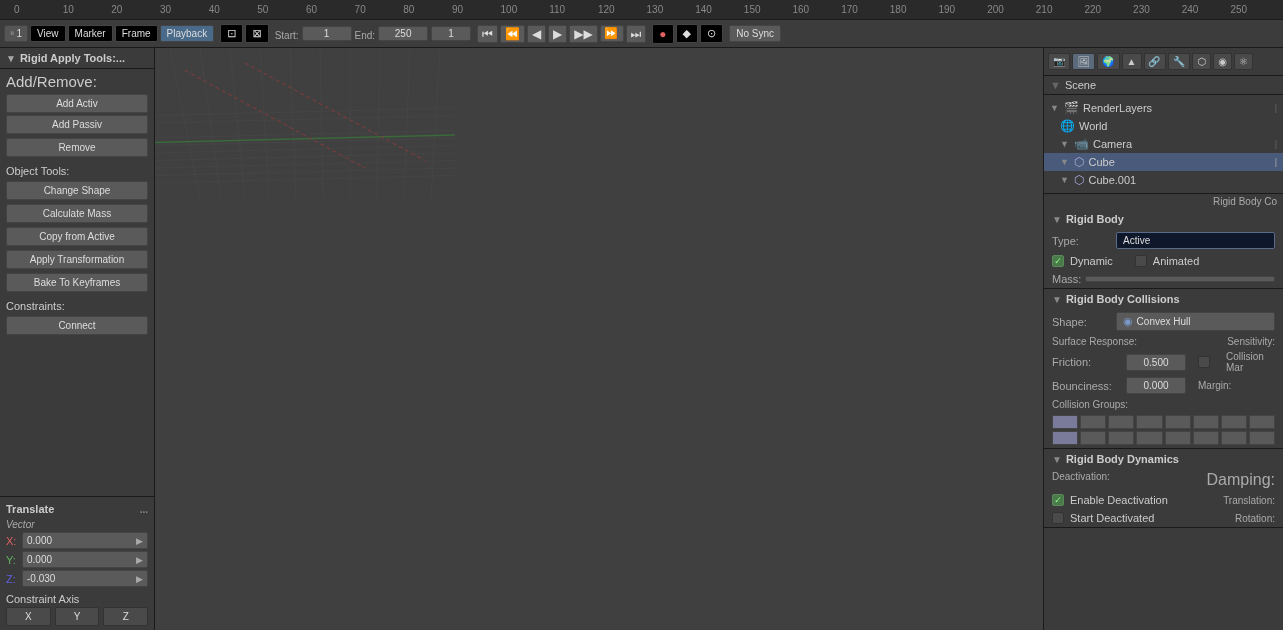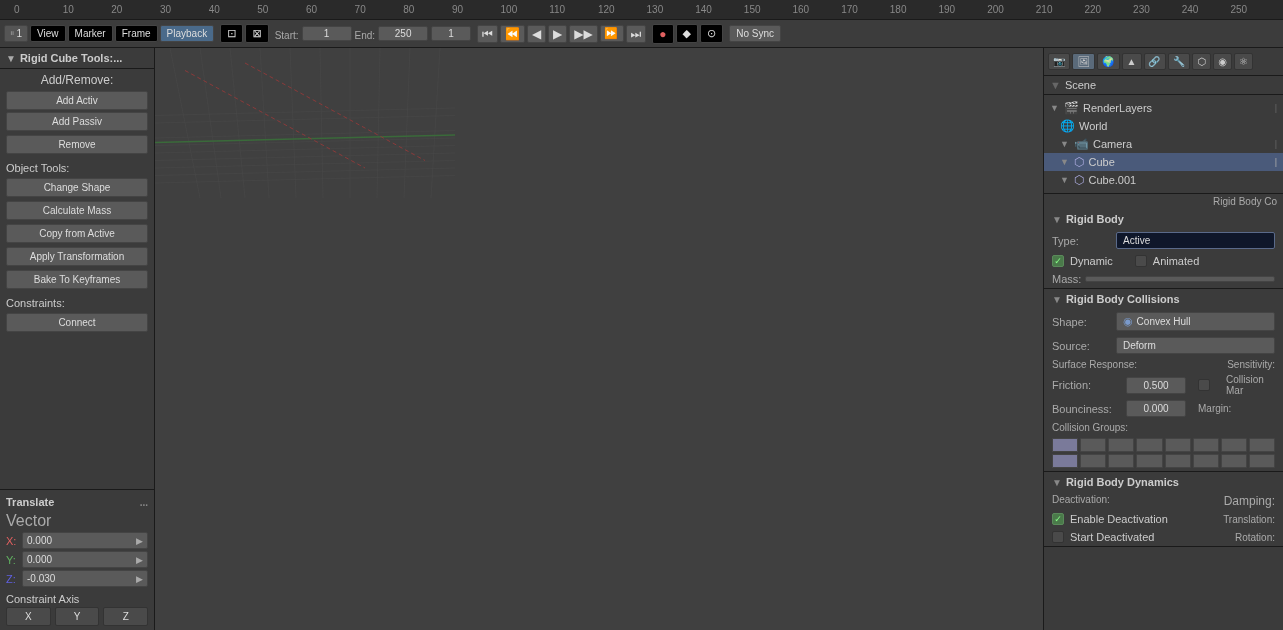--- a/index.html
+++ b/index.html
@@ -63,23 +63,22 @@
       color: #ccc;
       border-bottom: 1px solid #1a1a1a;
       display: flex;
       align-items: center;
       gap: 4px;
     }
     .sidebar-header .arrow { color: #aaa; font-size: 10px; }
 
     .section-label {
       padding: 4px 6px 2px 6px;
-      font-size: 12px;
-      color: #ccc;
-      text-align: center;
+      font-size: 15px;
+      color: #ccc;
     }
 
     .btn-row {
       display: flex;
       gap: 2px;
       padding: 2px 6px;
       flex-direction: column;
     }
 
     .btn {
@@ -124,21 +123,21 @@
       display: flex;
       align-items: center;
       justify-content: space-between;
       padding: 2px 0;
       font-size: 11px;
       font-weight: bold;
       color: #ccc;
     }
     .translate-dots { color: #888; font-size: 10px; }
 
-    .vector-label { padding: 2px 0; font-size: 16px; color: #aaa; }
+    .vector-label { padding: 2px 0; font-size: 10px; color: #aaa; font-style: italic; }
 
     .axis-row {
       display: flex;
       align-items: center;
       margin-bottom: 2px;
     }
     .axis-label {
       width: 16px;
       font-size: 11px;
       color: #ccc;
@@ -543,21 +542,21 @@
   </div>
 
   <div class="sync-dropdown" style="margin-left:4px;">No Sync</div>
 </div>
 
 <div class="main-row">
 
   <div class="left-sidebar">
     <div class="sidebar-header">
       <span class="arrow">▼</span>
-      <span>Rigid Cube Tools:...</span>
+      <span>Rigid Apply Tools:...</span>
     </div>
 
     <div class="section-label">Add/Remove:</div>
     <div class="btn-row">
       <button class="btn">Add Activ</button>
       <button class="btn">Add Passiv</button>
     </div>
     <button class="btn-full">Remove</button>
 
     <div class="section-divider-label">Object Tools:</div>
@@ -789,24 +788,20 @@
           <span class="section-arrow">▼</span>
           <span>Rigid Body Collisions</span>
         </div>
         <div class="prop-row">
           <span class="prop-label">Shape:</span>
           <div class="prop-value" style="display:flex;align-items:center;gap:4px;">
             <span style="color:#7a9acc;font-size:11px;">◉</span>
             <span>Convex Hull</span>
           </div>
         </div>
-        <div class="prop-row">
-          <span class="prop-label">Source:</span>
-          <div class="prop-value">Deform</div>
-        </div>
         <div style="display:flex;padding:2px 8px;gap:4px;">
           <span style="font-size:10px;color:#aaa;flex:1;">Surface Response:</span>
           <span style="font-size:10px;color:#aaa;">Sensitivity:</span>
         </div>
         <div class="fb-row">
           <span class="fb-label">Friction:</span>
           <div class="fb-input" style="display:flex;align-items:center;justify-content:center;">0.500</div>
           <div class="checkbox unchecked" style="margin-left:8px;"></div>
           <span style="font-size:10px;color:#aaa;flex:1;margin-left:12px;">Collision Mar</span>
         </div>
@@ -839,21 +834,21 @@
         </div>
       </div>
 
       <div class="prop-section">
         <div class="prop-section-header">
           <span class="section-arrow">▼</span>
           <span>Rigid Body Dynamics</span>
         </div>
         <div style="display:flex;padding:2px 8px;gap:4px;">
           <span style="font-size:10px;color:#aaa;flex:1;">Deactivation:</span>
-          <span style="font-size:12px;color:#aaa;">Damping:</span>
+          <span style="font-size:16px;color:#aaa;">Damping:</span>
         </div>
         <div class="deact-row">
           <div class="checkbox">✓</div>
           <span class="checkbox-label">Enable Deactivation</span>
           <span style="font-size:10px;color:#aaa;margin-left:auto;">Translation:</span>
         </div>
         <div class="deact-row">
           <div class="checkbox unchecked"></div>
           <span class="checkbox-label">Start Deactivated</span>
           <span style="font-size:10px;color:#aaa;margin-left:auto;">Rotation:</span>

